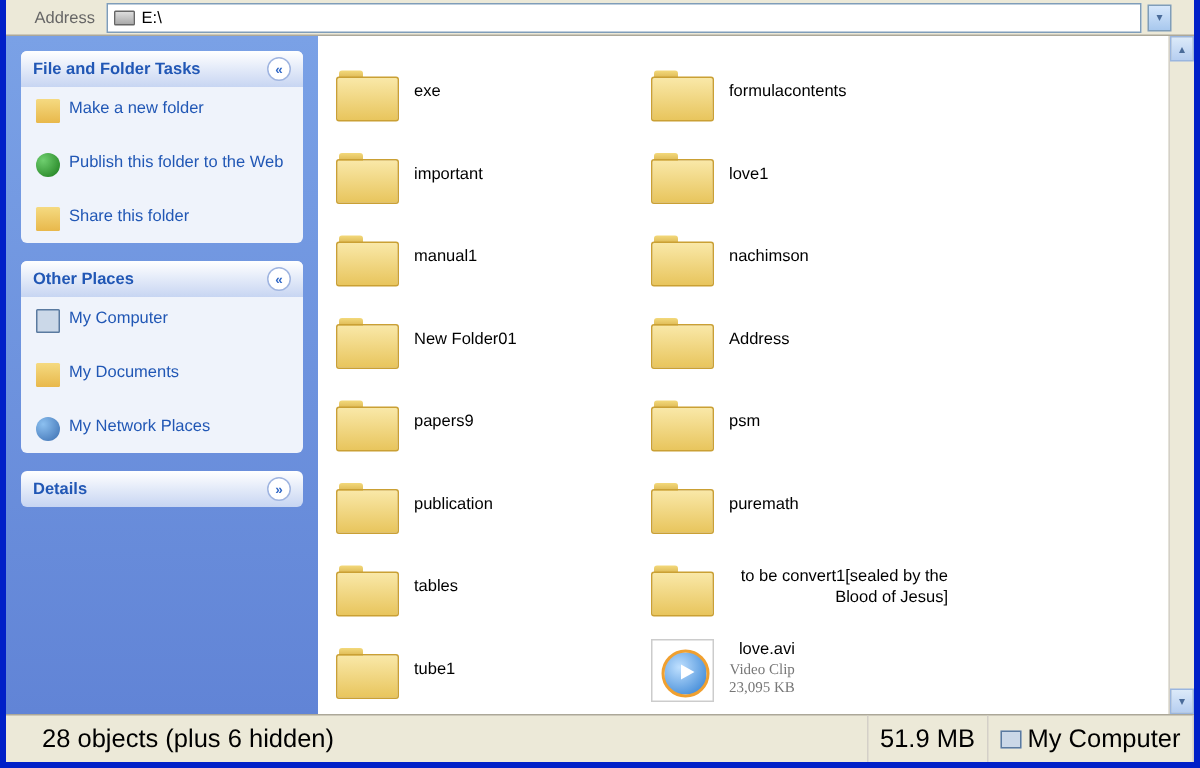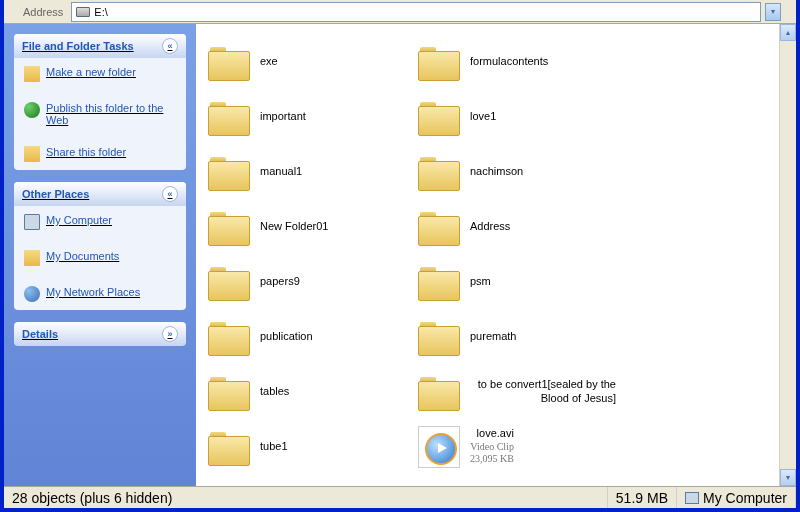--- a/index.html
+++ b/index.html
@@ -4,21 +4,21 @@
 <style>
 * { box-sizing: border-box; margin: 0; padding: 0; }
 body { font-family: Tahoma, sans-serif; font-size: 11px; background: #0020c8; width: 800px; height: 512px; overflow: hidden; }
 .window { position: absolute; left: 4px; top: 0; right: 4px; bottom: 4px; background: #ece9d8; display: flex; flex-direction: column; }
 .addrbar { display: flex; align-items: center; height: 24px; border-bottom: 1px solid #aca899; background: #ece9d8; padding: 2px 15px; gap: 4px; }
 .addrbar-label { color: #666; padding: 0 4px; }
 .addrbar-field { flex: 1; display: flex; align-items: center; background: #fff; border: 1px solid #7f9db9; height: 20px; padding: 0 4px; gap: 4px; }
 .drive-icon { width: 14px; height: 10px; background: linear-gradient(#ddd,#aaa); border: 1px solid #666; border-radius: 1px; }
 .addr-dd { width: 16px; height: 18px; background: linear-gradient(#d6e7fb,#a8c8ee); border: 1px solid #7f9db9; display: flex; align-items: center; justify-content: center; font-size: 8px; color: #4a6b99; }
 .body { flex: 1; display: flex; overflow: hidden; }
-.sidepane { width: 192px; background: linear-gradient(to bottom,#7aa1e6,#6184d6); padding: 10px; display: flex; flex-direction: column; gap: 12px; text-decoration: underline; }
+.sidepane { width: 208px; background: linear-gradient(to bottom,#7aa1e6,#6184d6); padding: 10px; display: flex; flex-direction: column; gap: 12px; }
 .panel { background: #eff3fb; border-radius: 4px; overflow: hidden; }
 .panel-hdr { display: flex; align-items: center; justify-content: space-between; height: 24px; padding: 0 8px; background: linear-gradient(to bottom,#fff,#c7d5f2); font-weight: bold; color: #2157b5; cursor: pointer; }
 .panel-tgl { width: 16px; height: 16px; border: 1px solid #a0b5e0; border-radius: 50%; background: #fff; display: flex; align-items: center; justify-content: center; font-size: 9px; color: #3168c6; }
 .panel-body { padding: 8px 10px; display: flex; flex-direction: column; gap: 20px; }
 .task { display: flex; align-items: flex-start; gap: 6px; color: #2157b5; cursor: pointer; }
 .ticon { width: 16px; height: 16px; flex-shrink: 0; }
 .ticon.folder { background: linear-gradient(#f5da81,#e8b84b); border-radius: 1px; }
 .ticon.globe { background: radial-gradient(circle at 30% 30%, #6fcf6f, #1a7a1a); border-radius: 50%; }
 .ticon.share { background: linear-gradient(#f5da81,#e8b84b); border-radius: 1px; position: relative; }
 .ticon.comp { background: #cbd8e8; border: 1px solid #5a7aa0; border-radius: 1px; }
@@ -32,21 +32,21 @@
 .fld-icon::before { content: ""; position: absolute; left: 2px; top: 3px; width: 16px; height: 6px; background: linear-gradient(#f3d97b,#d9b24c); border-radius: 2px 2px 0 0; }
 .fld-icon::after { content: ""; position: absolute; left: 0; top: 7px; width: 40px; height: 28px; background: linear-gradient(#f9e8a8,#e8c55d); border: 1px solid #caa034; border-radius: 2px; }
 .vid-icon { width: 42px; height: 42px; position: relative; flex-shrink: 0; background: #fff; border: 1px solid #ccc; }
 .vid-icon::after { content: ""; position: absolute; left: 6px; top: 6px; width: 28px; height: 28px; border-radius: 50%; background: radial-gradient(circle at 35% 35%, #bfe0ff, #2a7bd0); border: 2px solid #f0a030; }
 .vid-icon::before { content: ""; position: absolute; left: 19px; top: 16px; width: 0; height: 0; border-left: 9px solid #fff; border-top: 5px solid transparent; border-bottom: 5px solid transparent; z-index: 1; }
 .lbl { font-size: 11px; color: #000; line-height: 1.25; }
 .sub { color: #777; font-size: 10px; font-family: Liberation Serif, serif; }
 .vscroll { width: 17px; background: #ece9d8; border-left: 1px solid #d4d0c8; display: flex; flex-direction: column; }
 .sbtn { height: 17px; background: linear-gradient(#dceaf9,#b6cef0); border: 1px solid #9ab6df; display: flex; align-items: center; justify-content: center; font-size: 8px; color: #4a6b99; }
 .strack { flex: 1; }
-.status { height: 22px; background: #ece9d8; border-top: 1px solid #aca899; display: flex; align-items: center; font-size: 14px; }
+.status { height: 32px; background: #ece9d8; border-top: 1px solid #aca899; display: flex; align-items: center; font-size: 17px; padding-left: 16px; }
 .status-cell { padding: 0 8px; border-right: 1px solid #d4d0c8; height: 100%; display: flex; align-items: center; gap: 4px; }
 .status-cell.main { flex: 1; }
 .status-comp-icon { width: 14px; height: 12px; background: #cbd8e8; border: 1px solid #5a7aa0; }
 </style>
 </head>
 <body>
 
 <div class="window">
 
   <div class="addrbar">

